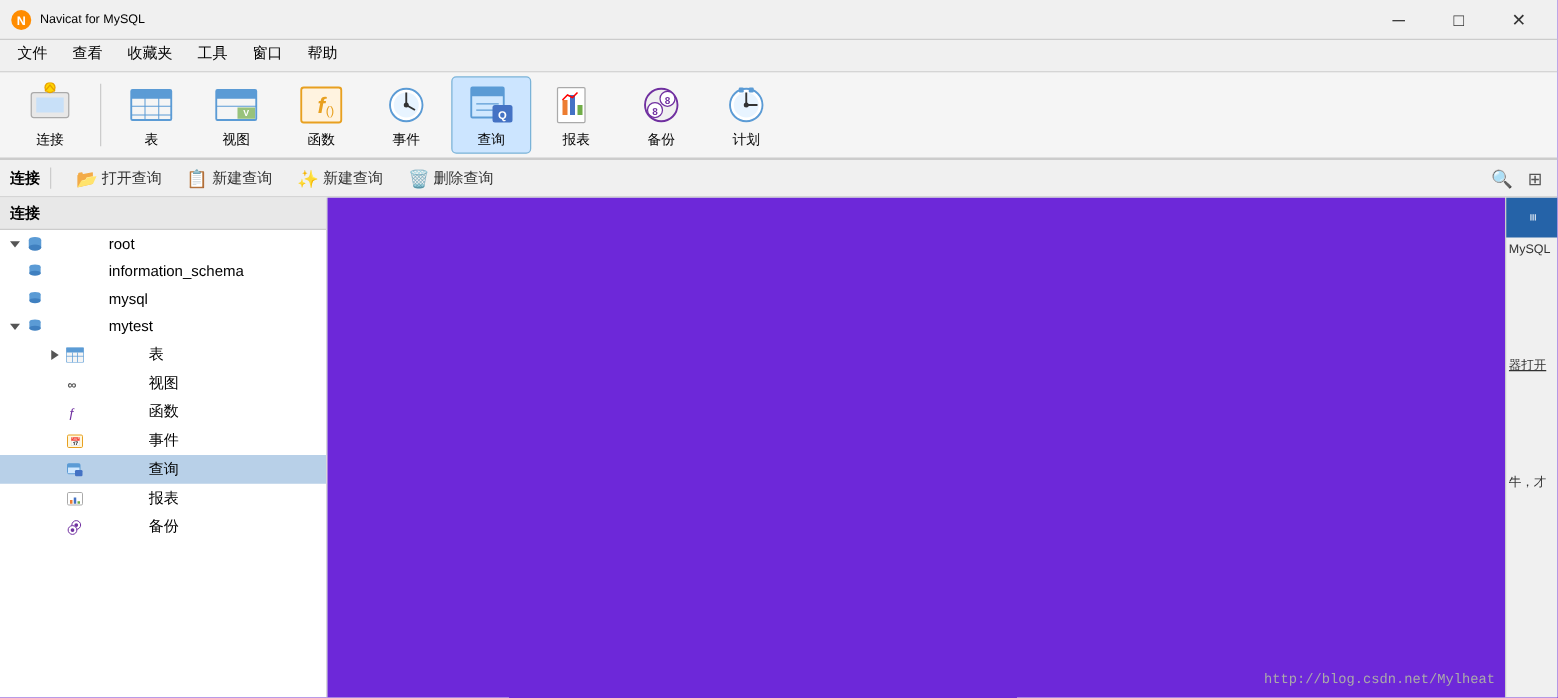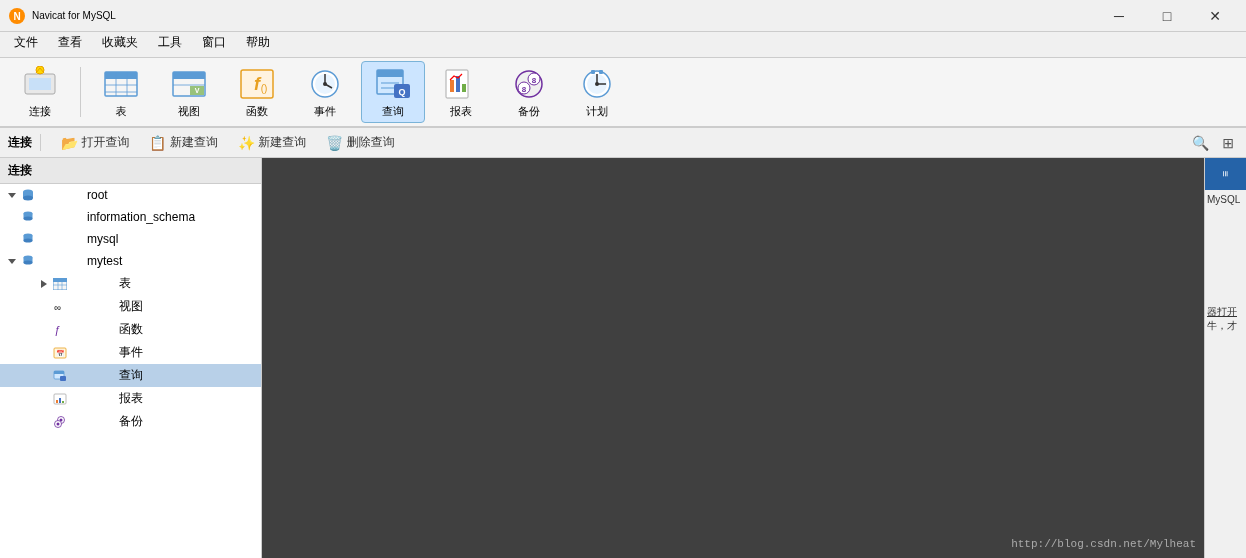--- a/index.html
+++ b/index.html
@@ -219,21 +219,21 @@
       font-size: 12px;
       color: #000;
       margin-left: 48px;
     }
     .indent-1 { }
     .indent-2 { padding-left: 36px; }
 
     
     .content-area {
       flex: 1;
-      background: #404040;
+      background: #6d28d9;
       position: relative;
     }
 
     
     .right-panel {
       width: 42px;
       background: #f0f0f0;
       border-left: 1px solid #ccc;
       display: flex;
       flex-direction: column;
@@ -604,17 +604,17 @@
 
     <div class="watermark">http://blog.csdn.net/Mylheat</div>
   </div>
 
   <div class="right-panel">
     <div class="right-panel-top">
       <span style="color:white; font-size:10px; writing-mode:vertical-lr;">≡</span>
     </div>
     <div style="padding: 4px 2px; font-size:10px; color:#333; overflow:hidden;">
       <div style="overflow:hidden;">MySQL</div>
-      <div style="overflow:hidden; margin-top:100px;text-decoration:underline;">器打开</div>
-      <div style="overflow:hidden; ">牛，才</div>
+      <div style="overflow:hidden; margin-top:80px;text-decoration:underline;">器打开</div>
+      <div style="overflow:hidden; margin-top:80px;">牛，才</div>
     </div>
   </div>
 </div>
 
 </body></html>

